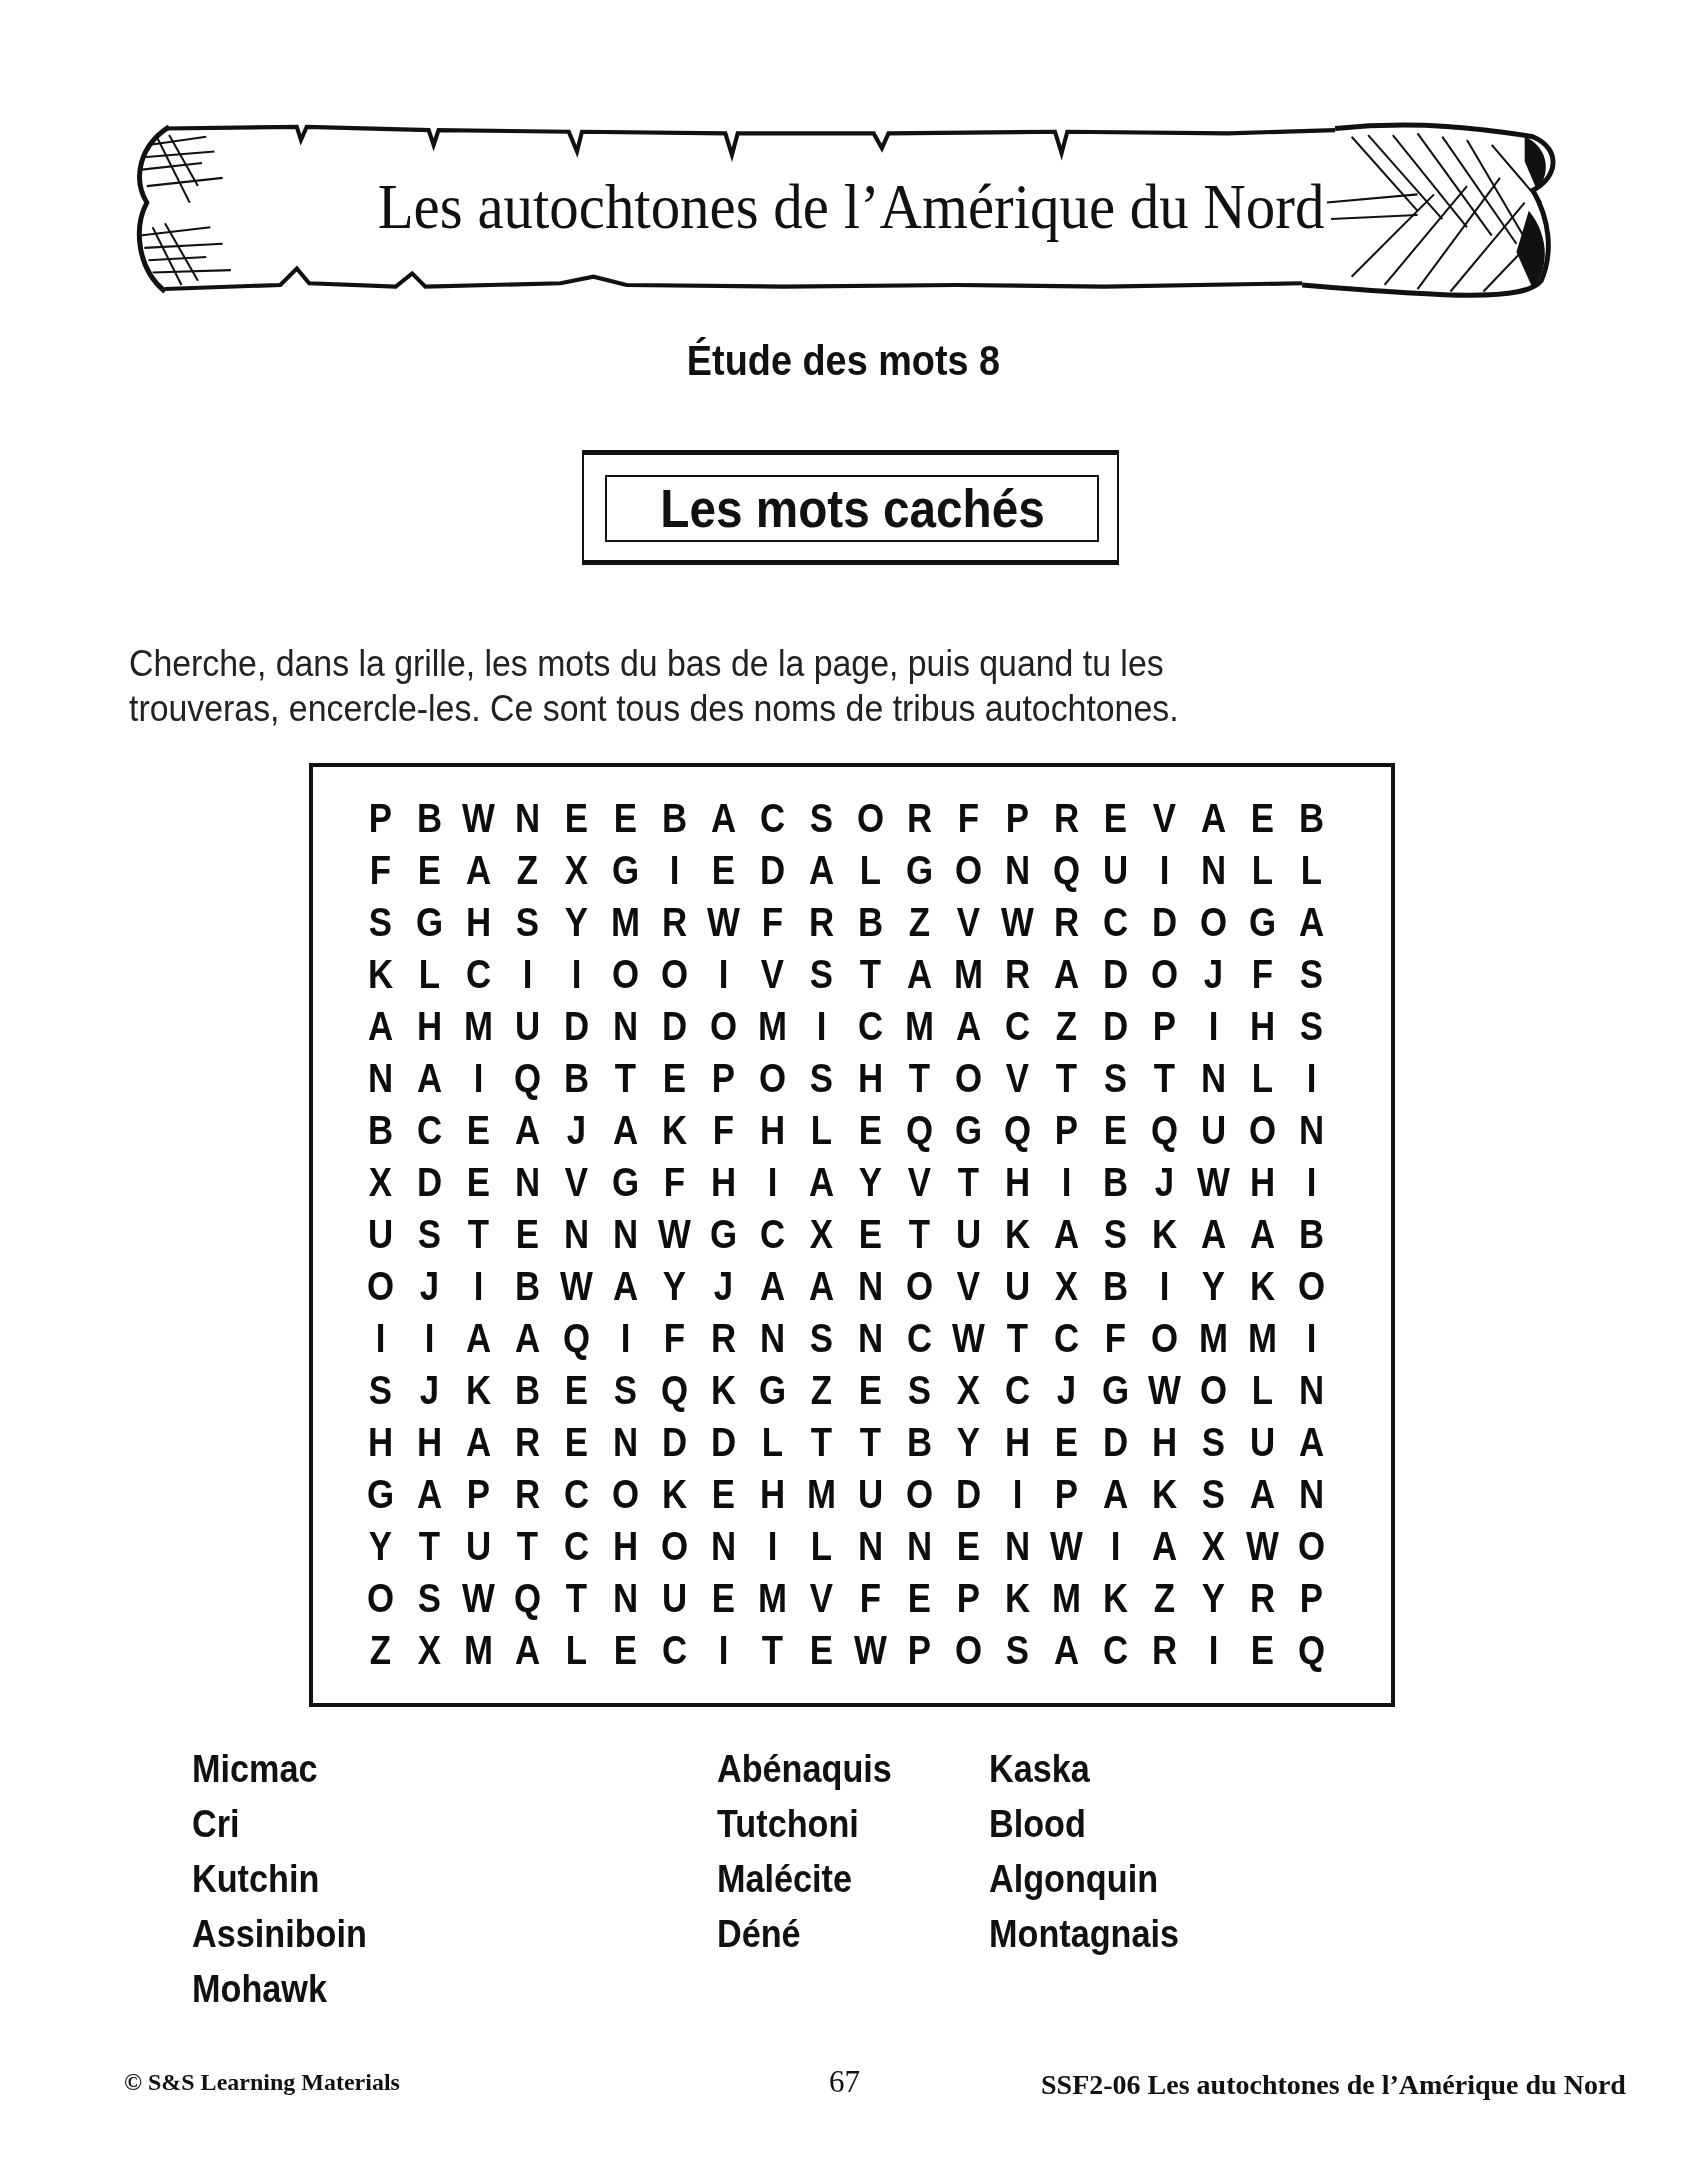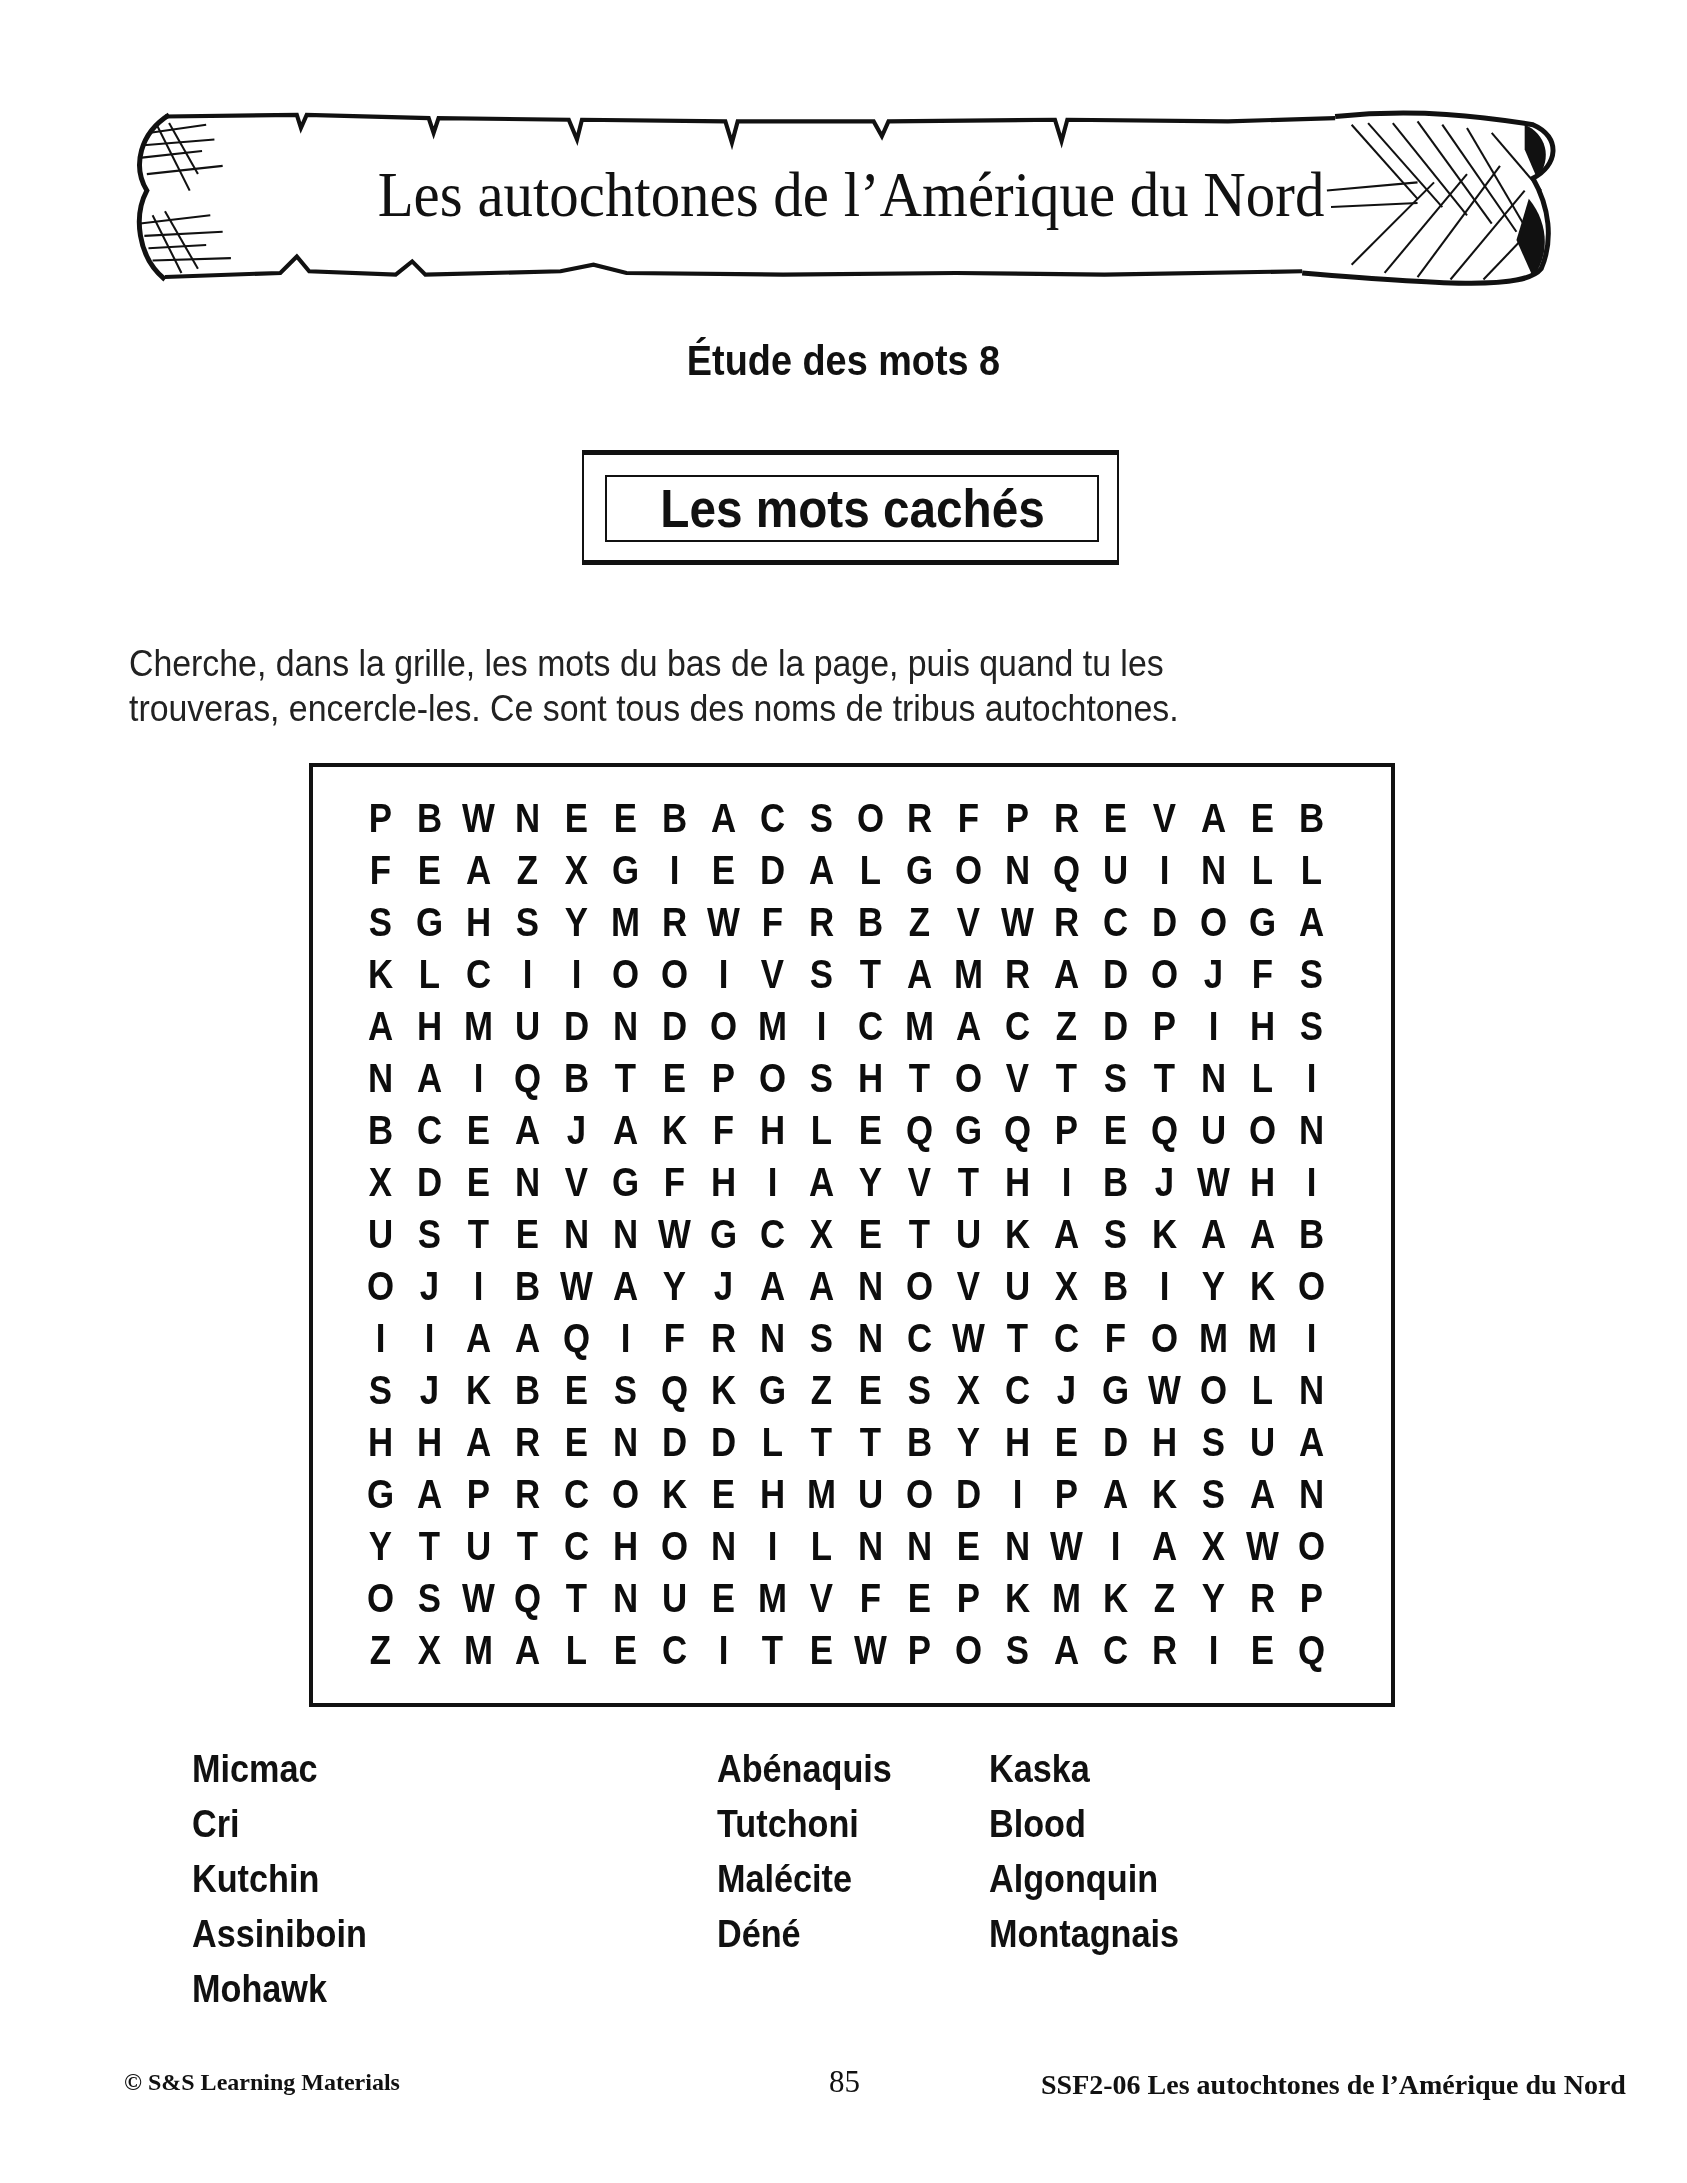--- a/index.html
+++ b/index.html
@@ -1,20 +1,20 @@
 <!DOCTYPE html>
 <html style="font-size:13px"><head>
 <meta charset="utf-8">
 <style>
   html, body { margin: 0; padding: 0; background: #ffffff; }
   body { width: 1687px; height: 2183px; position: relative; overflow: hidden; color: #111; }
   .abs { position: absolute; }
 
   
-  .banner { left: 132px; top: 100px; width: 1438px; height: 196px; }
+  .banner { left: 132px; top: 112px; width: 1438px; height: 196px; }
   .banner svg { position: absolute; left: 0; top: 0; width: 100%; height: 100%; }
   .banner-title {
     position: absolute; left: 0; right: 0; top: 58px; text-align: center;
     font-family: "Liberation Serif", "DejaVu Serif", serif; font-size: 64px; letter-spacing: 0px;
     color: #111; transform: scaleX(0.92);
   }
 
   .subtitle {
     left: 0; width: 1687px; top: 336px; text-align: center;
     font-family: "Liberation Sans", "DejaVu Sans", sans-serif; font-weight: bold;
@@ -492,16 +492,16 @@
   <div class="word-col" style="left:717px">
     <div class="word">Abénaquis</div>
     <div class="word">Tutchoni</div>
     <div class="word">Malécite</div>
     <div class="word">Déné</div>
   </div>
 </div>
 
 <div class="abs footer">
   <span class="footer-left">© S&amp;S Learning Materials</span>
-  <span class="footer-center">85</span>
+  <span class="footer-center">67</span>
   <span class="footer-right">SSF2-06 Les autochtones de l’Amérique du Nord</span>
 </div>
 
 
 </body></html>

